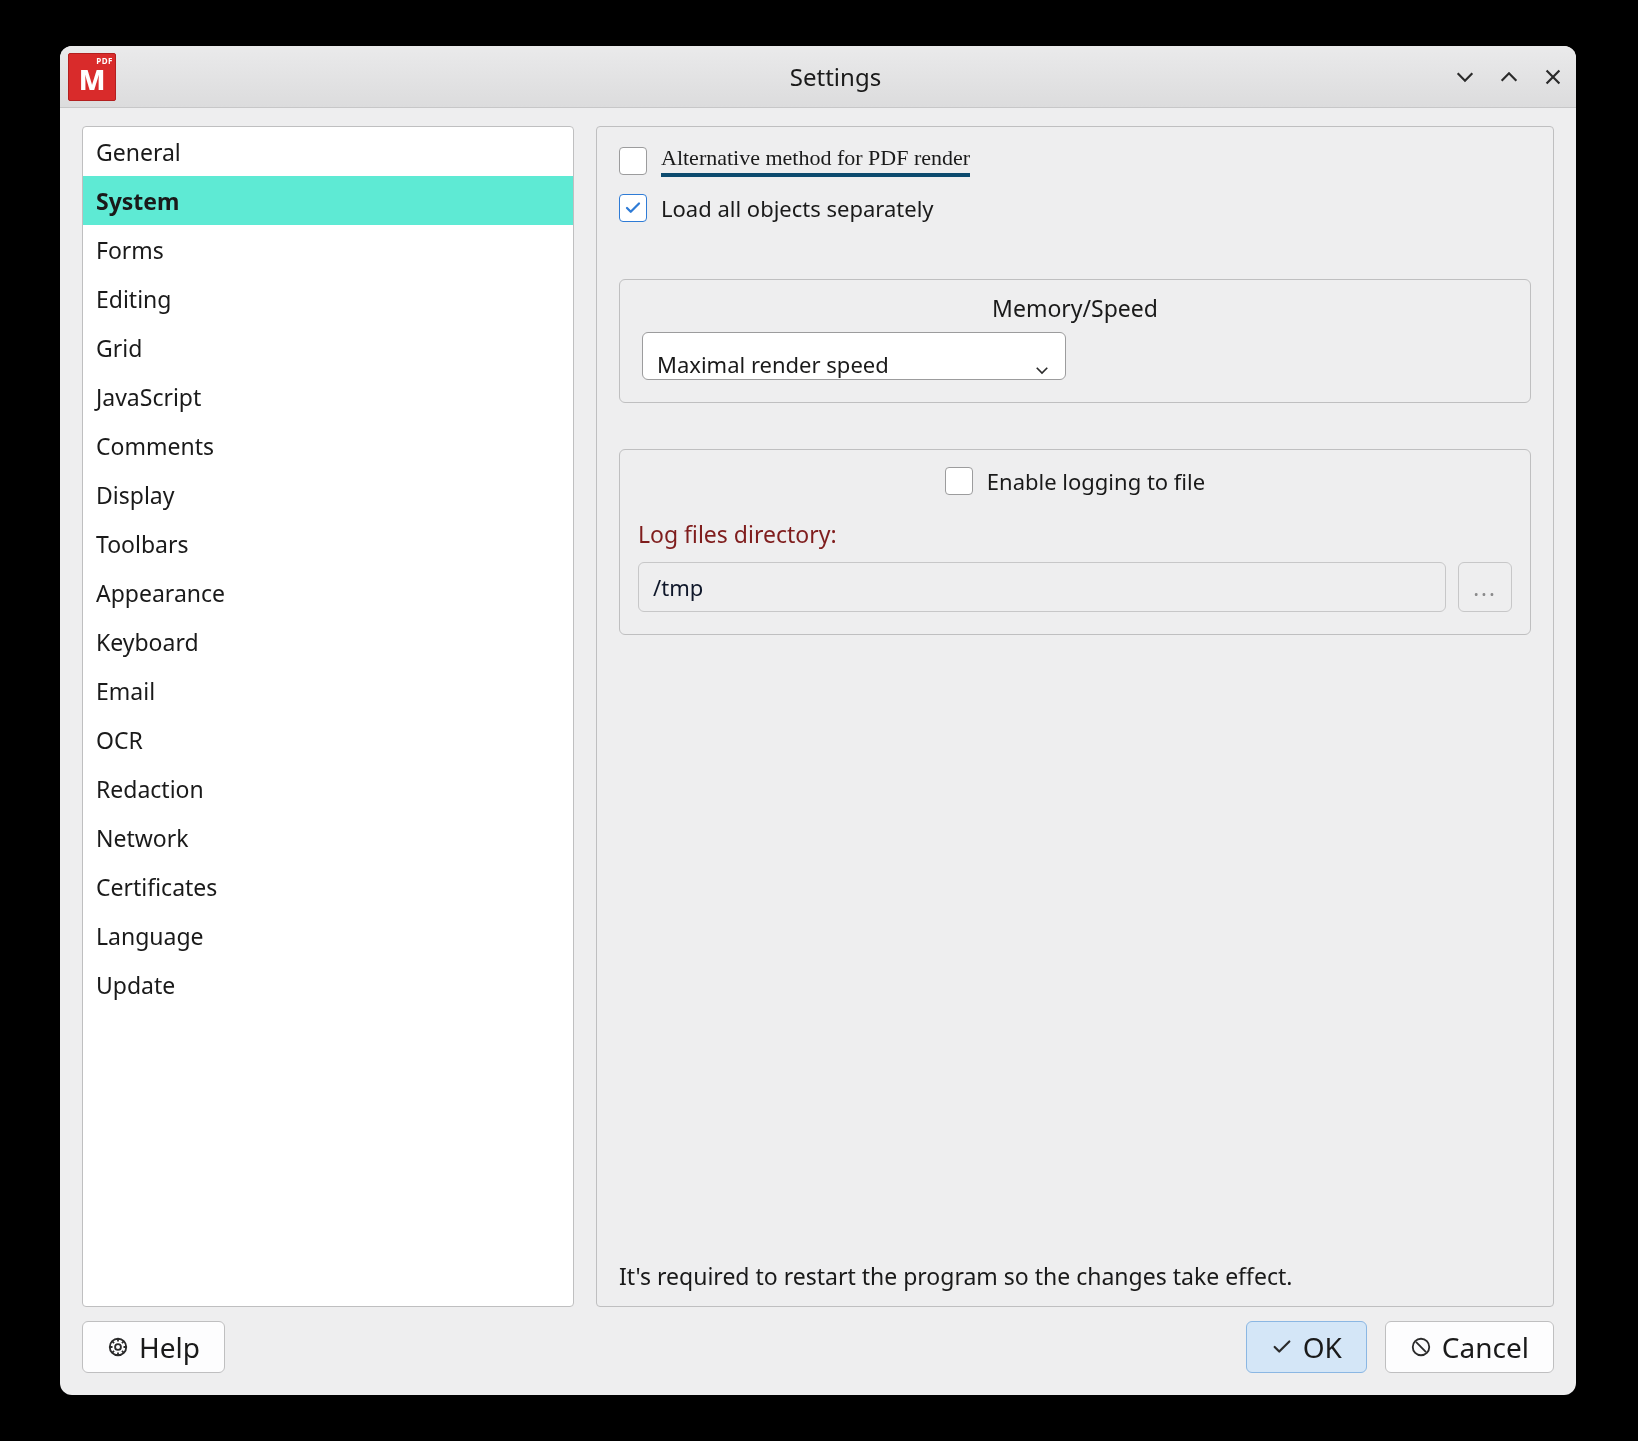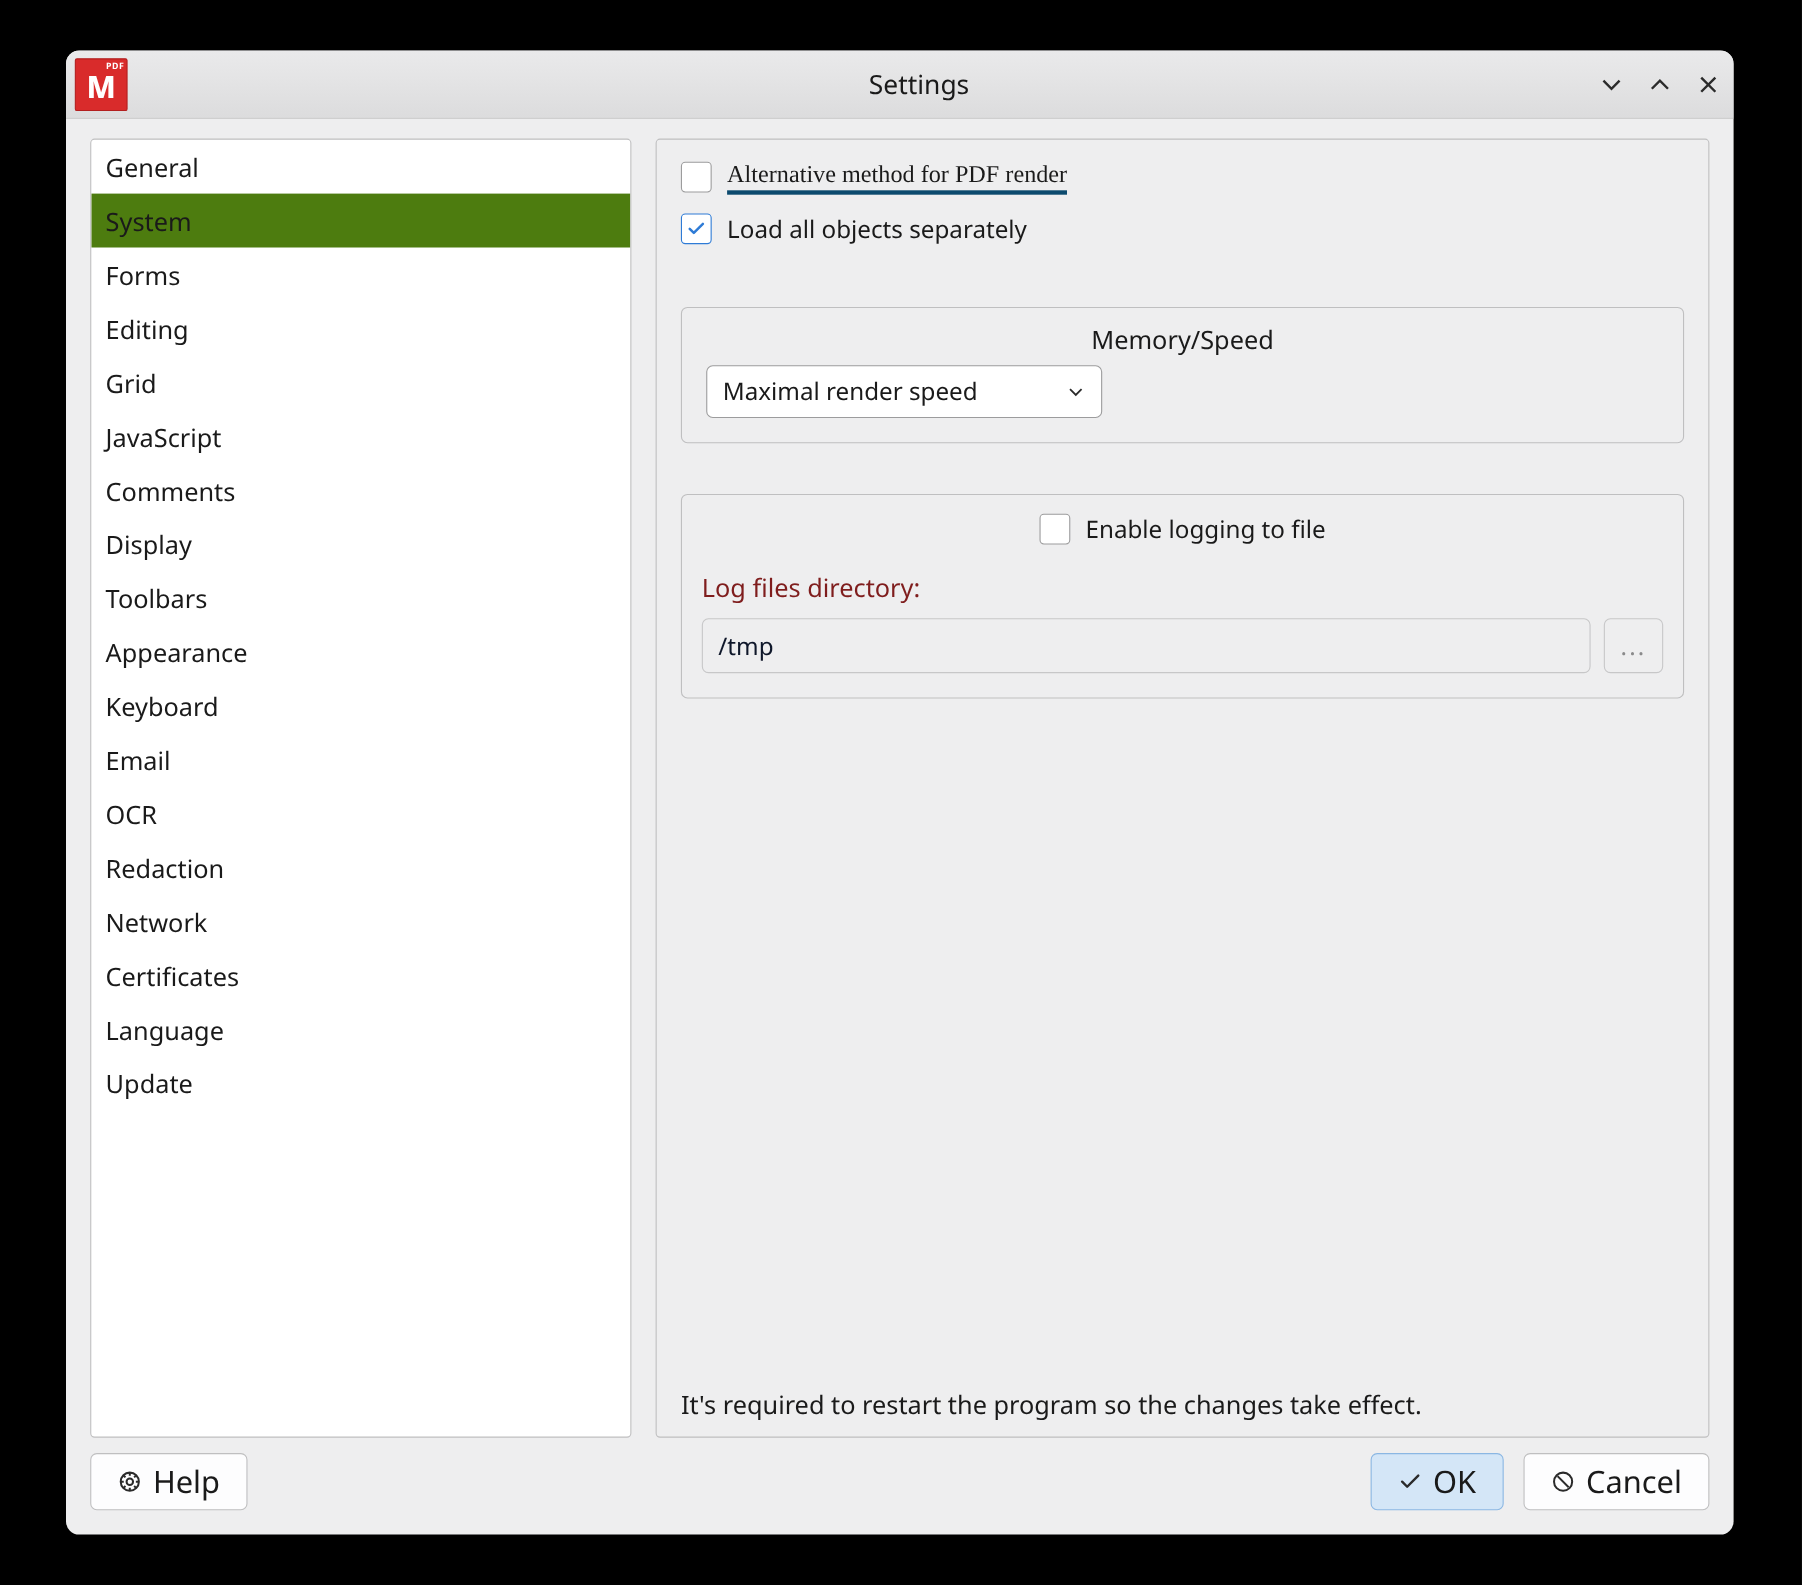--- a/index.html
+++ b/index.html
@@ -75,21 +75,21 @@
     background: #fff;
     border-radius: 4px;
     overflow: auto;
   }
   .sidebar-item {
     padding: 9px 13px 8px;
     font-size: 23px;
     cursor: pointer;
     user-select: none;
   }
-  .sidebar-item.selected { background: #4d7c0f; }
+  .sidebar-item.selected { background: #5eead4; font-weight: bold; }
 
   .main {
     flex: 1;
     border: 1px solid #bfbfc0;
     background: #eeeeef;
     border-radius: 4px;
     padding: 18px 22px 14px;
     display: flex; flex-direction: column;
     min-width: 0;
   }
@@ -121,26 +121,26 @@
   }
   .group.legend-top { padding-top: 52px; }
   .group-title {
     position: absolute;
     top: 12px; left: 0; right: 0;
     text-align: center;
     font-size: 23px;
   }
 
   .select {
-    width: 360px;
+    width: 424px;
     height: 48px;
     border: 1px solid #9c9c9d;
     border-radius: 6px;
     background: #fff;
-    display: flex; align-items: center;
+    display: flex; align-items: flex-end;
     padding: 0 14px;
     justify-content: space-between;
     cursor: pointer;
   }
   .select .chev { width: 18px; height: 18px; }
 
   .group2 { margin-top: 46px; padding: 16px 18px 22px; }
   .group2 .topcheck {
     display: flex; align-items: center; justify-content: center;
     gap: 14px; margin-bottom: 22px;

